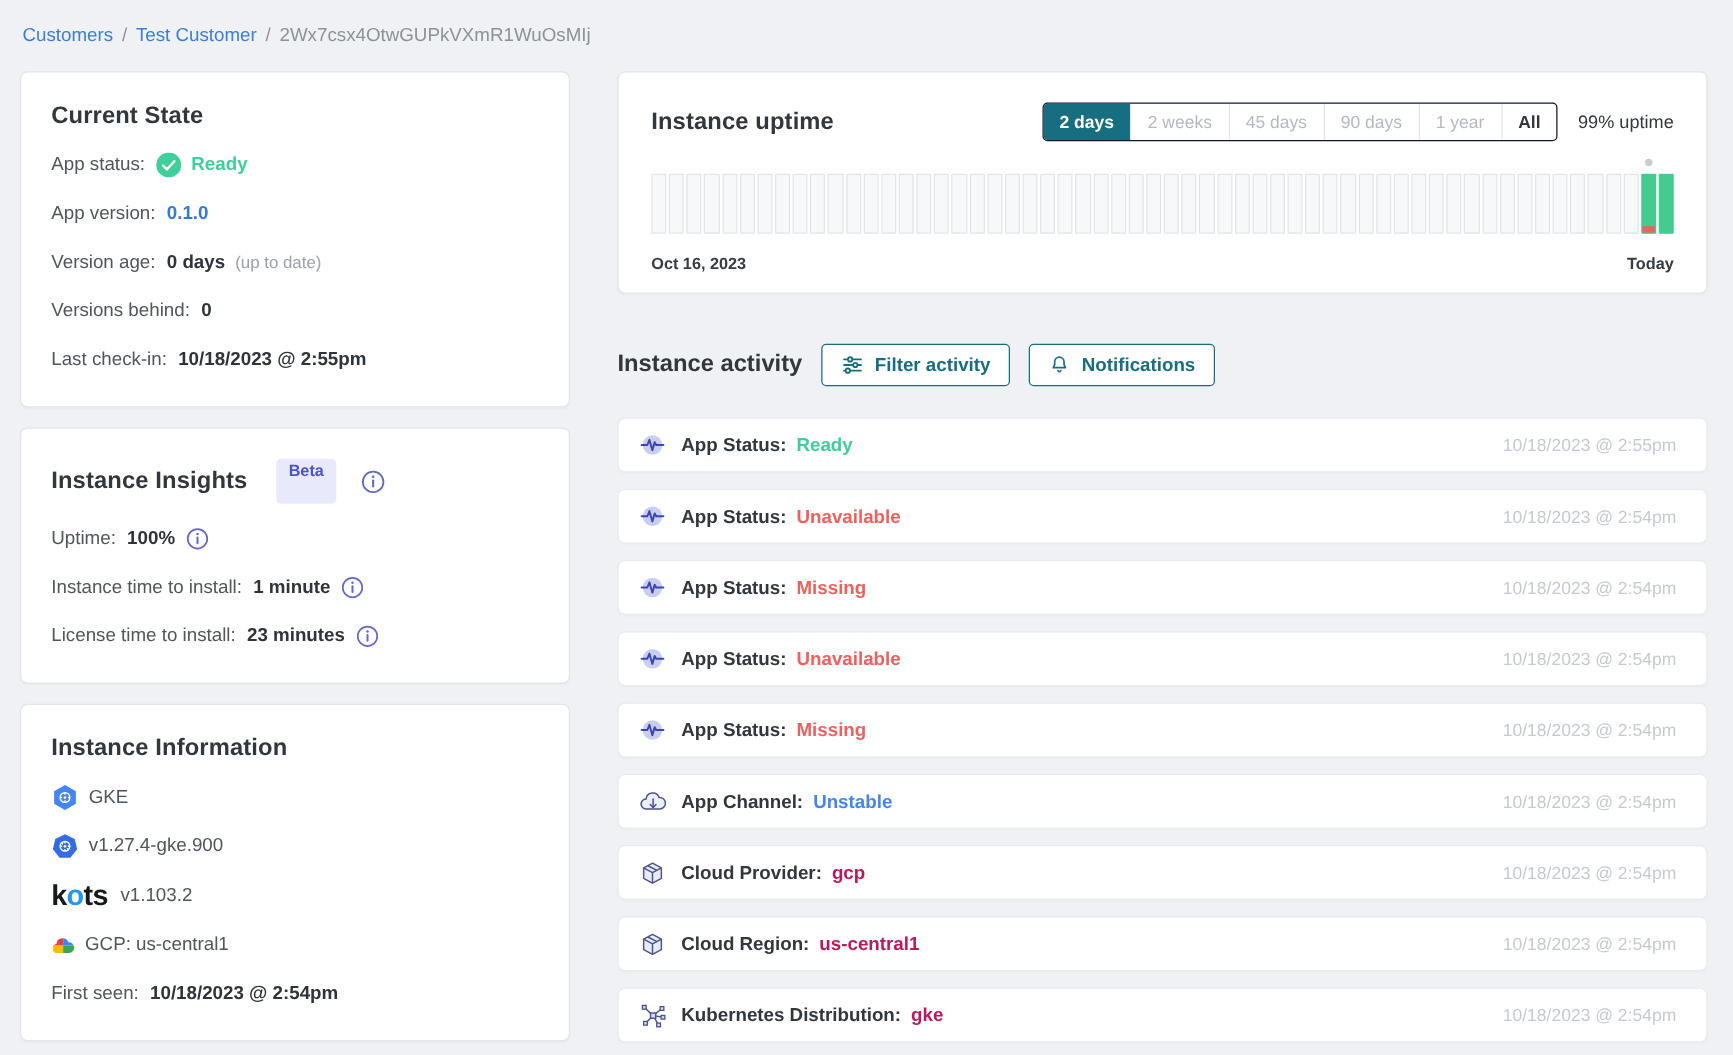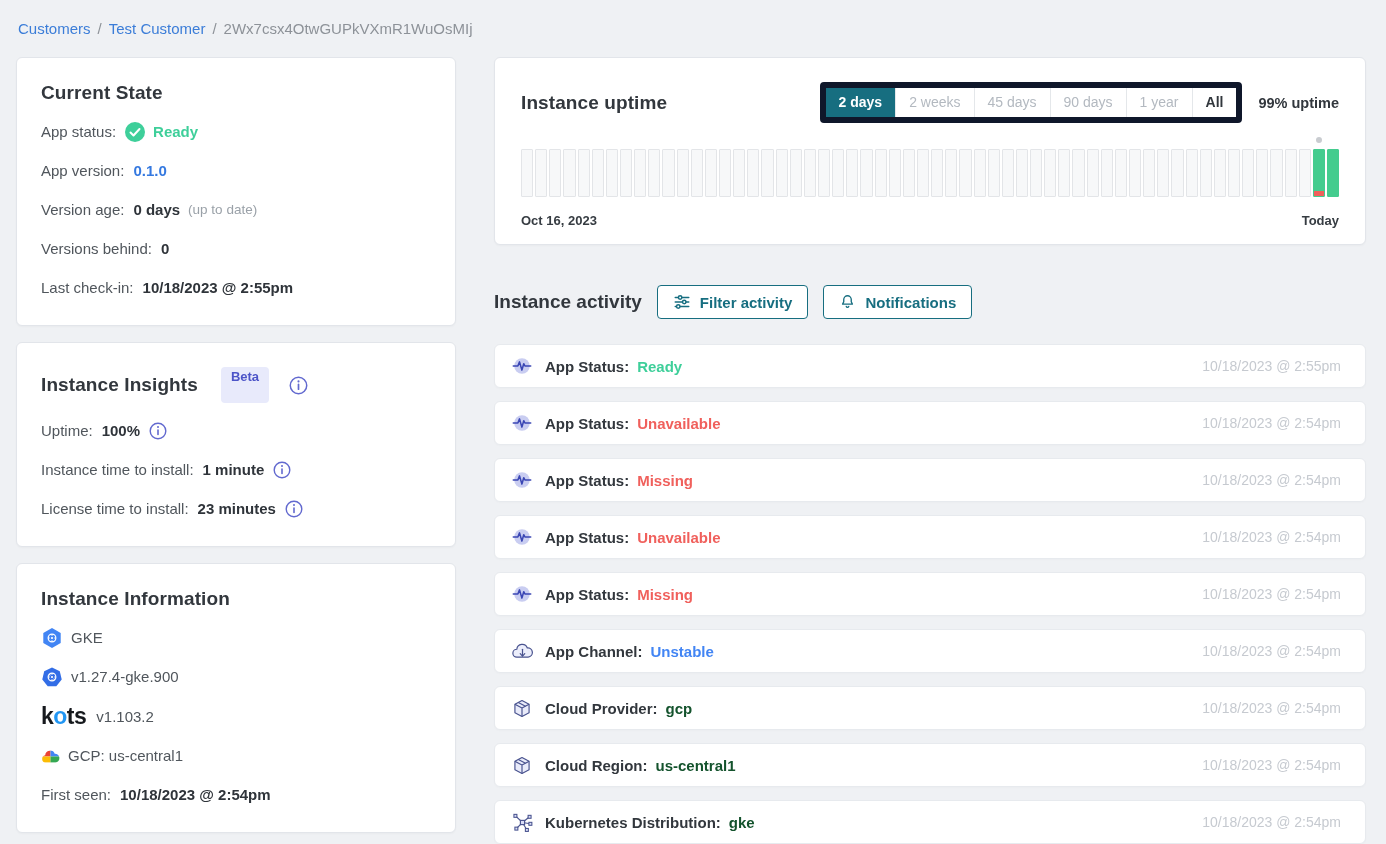--- a/index.html
+++ b/index.html
@@ -44,29 +44,29 @@
     padding:3px 10px 20px; border-radius:4px; line-height:1;
   }
 
   .kots-logo { font-weight:800; font-size:23px; letter-spacing:-.5px; color:#16191d; line-height:1; margin-right:10px; }
   .kots-o { color:#2196f3; }
 
   
   .uptime-card { padding:24px 26px 16px 26px; margin-bottom:40px; }
   .uptime-header { display:flex; align-items:center; }
   .uptime-title { flex:1; }
-  .range-group { display:inline-flex; border:6px solid #0f172a; border-radius:4px; overflow:hidden; background:#fff; }
+  .range-group { display:inline-flex; border:1px solid #0f172a; border-radius:4px; overflow:hidden; background:#fff; }
   .range-btn {
     border:none; background:transparent; padding:7px 13px; font-size:14px; cursor:pointer;
     color:#b3b9c0; font-family:inherit; border-left:1px solid #e4e7ea; line-height:1.1;
   }
   .range-btn:first-child { border-left:none; }
   .range-btn.active { background:#176e80; color:#fff; font-weight:700; }
   .range-btn.all { color:#32373d; font-weight:700; }
-  .uptime-summary { margin-left:16px; font-size:14.5px; font-weight:700; color:#32373d; white-space:nowrap; }
+  .uptime-summary { margin-left:16px; font-size:14.5px; font-weight:400; color:#32373d; white-space:nowrap; }
 
   .bar-chart { display:flex; gap:2px; height:48px; margin-top:26px; align-items:stretch; }
   .ubar { flex:1; background:#f7f8f9; border:1px solid #e3e5e8; border-radius:1px; position:relative; }
   .ubar.full { background:#44cc8e; border-color:#44cc8e; }
   .ubar.partial { background:#44cc8e; border-color:#44cc8e; overflow:visible; }
   .ubar-down { position:absolute; left:0; right:0; bottom:0; background:#f0605c; }
   .ubar-dot { position:absolute; top:-13px; left:50%; margin-left:-3px; width:6px; height:6px; border-radius:50%; background:#c9ccd0; }
   .bar-labels { display:flex; justify-content:space-between; margin-top:16px; font-size:13px; font-weight:700; color:#363c42; }
 
   
@@ -81,21 +81,21 @@
     height:44px; background:#fff; border:1px solid #e7eaee; border-radius:6px;
     display:flex; align-items:center; padding:0 24px 0 15px; margin-bottom:13px;
     box-shadow:0 1px 2px rgba(0,0,0,.02); font-size:15px;
   }
   .act-icon { display:inline-flex; align-items:center; width:24px; justify-content:center; }
   .act-label { margin-left:11px; font-weight:700; color:#32373d; }
   .act-value { margin-left:8px; font-weight:700; }
   .act-value.val-green { color:#3ecf9a; }
   .act-value.val-red { color:#f0605c; }
   .act-value.val-blue { color:#4285f4; }
-  .act-value.val-dark { color:#14532d; }
+  .act-value.val-dark { color:#be185d; }
   .act-time { margin-left:auto; color:#c6cad0; font-size:14px; }
   .activity-row.partial-sliver { height:40px; margin-bottom:0; }
   .partial-card { height:40px; }
 </style>
 </head>
 <body>
 
 <div class="page">
 
   <div class="breadcrumb">

